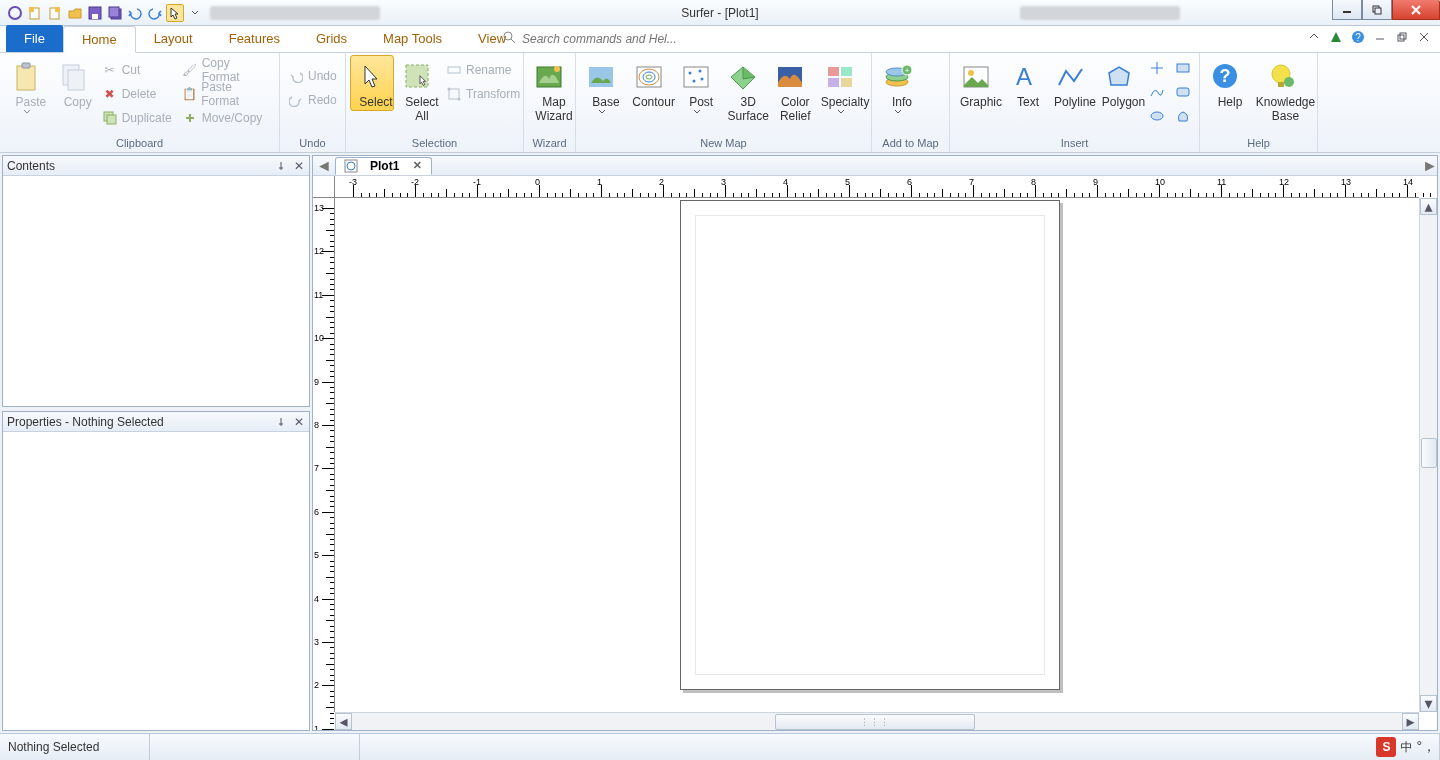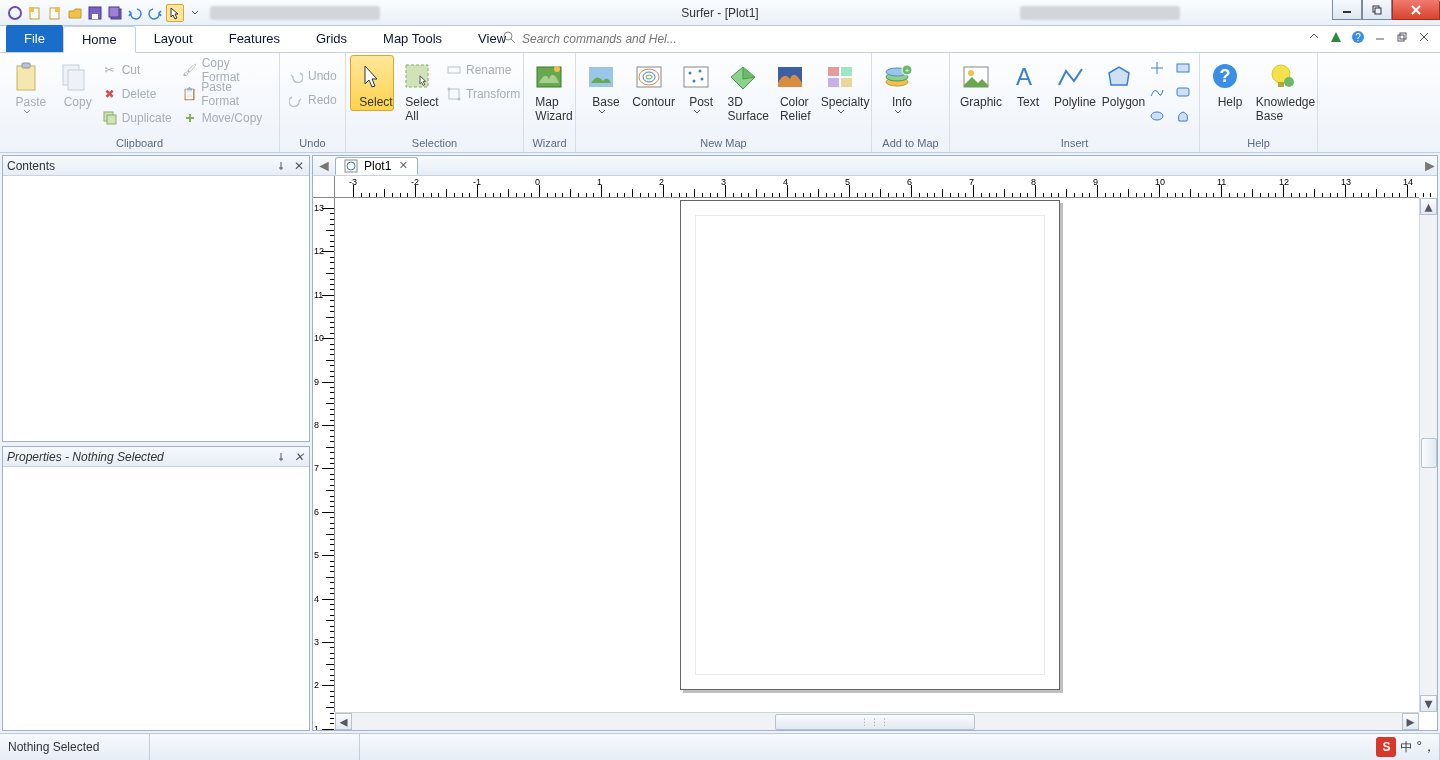--- a/index.html
+++ b/index.html
@@ -13,58 +13,58 @@
 .title-blurred { position: absolute; right: 260px; width: 160px; height: 14px; background: #d2d6da; border-radius: 3px; filter: blur(1px); }
 .title-blurred2 { position: absolute; left: 210px; width: 170px; height: 14px; background: #d2d6da; border-radius: 3px; filter: blur(1px); }
 .win-controls { position: absolute; right: 0; top: 0; display: flex; }
 .win-btn { width: 30px; height: 20px; border: 1px solid #7a8aa0; border-top: none; display: flex; align-items: center; justify-content: center; background: linear-gradient(#f6f9fc,#dde7f2); }
 .win-btn.close { background: linear-gradient(#f17a6f,#d6442e); border-color: #a92f1c; width: 48px; border-top-right-radius: 2px;}
 .win-btn svg { pointer-events: none; }
 
 
 .tabsrow { height: 27px; background: #fff; display: flex; align-items: flex-end; border-bottom: 1px solid #c8d2de; position: relative; }
 .file-tab { background: #1a6dcb; color: #fff; font-size: 13px; padding: 5px 18px; border-top-left-radius: 2px; border-top-right-radius: 2px; margin-left: 6px; height: 27px; display: flex; align-items: center; }
-.ribbon-tab { font-size: 13px; color: #0f172a; padding: 6px 18px; height: 27px; display: flex; align-items: center; position: relative; }
+.ribbon-tab { font-size: 13px; color: #a16207; padding: 6px 18px; height: 27px; display: flex; align-items: center; position: relative; }
 .ribbon-tab.active { background: #fff; border: 1px solid #c8d2de; border-bottom: 1px solid #fff; border-top-left-radius: 3px; border-top-right-radius: 3px; margin-bottom: -1px; }
 .search-cmd { position: absolute; left: 495px; top: 2px; height: 22px; display: flex; align-items: center; gap: 6px; border: 1px solid transparent; border-radius: 3px; padding: 0 6px; }
 .search-cmd input { border: none; outline: none; font-size: 12px; width: 170px; color: #555; background: transparent; font-style: italic;}
 .tabsrow-right { position: absolute; right: 8px; top: 3px; display: flex; gap: 6px; align-items: center; }
 .tiny-icon { width: 16px; height: 16px; display: flex; align-items: center; justify-content: center; }
 
 
 .ribbon { height: 100px; background: linear-gradient(#fdfeff,#eef3fa); border-bottom: 1px solid #c3cedb; display: flex; }
 .r-group { border-right: 1px solid #d6dee8; padding: 2px 4px 0 4px; display: flex; flex-direction: column; justify-content: space-between; position: relative;}
 .r-group-body { display: flex; align-items: flex-start; gap: 2px; flex: 1; }
 .r-group-label { font-size: 11px; color: #5b6b80; text-align: center; height: 16px; line-height: 14px; }
 .r-big { display: flex; flex-direction: column; align-items: center; justify-content: flex-start; padding: 2px 4px; border-radius: 3px; min-width: 44px; }
 .r-big.selected { background: linear-gradient(#ffe69a,#ffd34e); border: 1px solid #d9a72e; padding: 1px 3px; }
 .r-big-icon { width: 32px; height: 32px; display: flex; align-items: center; justify-content: center; margin-top: 4px; }
-.r-big-label { font-size: 12px; color: #333; line-height: 14px; margin-top: 2px; white-space: pre; padding-left: 8px; }
+.r-big-label { font-size: 12px; color: #333; text-align: center; line-height: 14px; margin-top: 2px; white-space: pre; padding-left: 8px; }
 .r-big.disabled .r-big-label, .r-small.disabled { color: #a8afb8; }
 .r-small-col { display: flex; flex-direction: column; gap: 2px; padding-top: 4px; }
 .r-small { display: flex; align-items: center; gap: 4px; font-size: 12px; color: #333; padding: 1px 4px; border-radius: 2px; height: 22px; }
 .r-small-icon { width: 16px; height: 16px; display: flex; align-items: center; justify-content: center; }
 
 
 .workspace { position: absolute; top: 153px; left: 0; right: 0; bottom: 27px; display: flex; background: #eef1f5; }
 .left-pane { width: 312px; display: flex; flex-direction: column; }
 .panel { border: 1px solid #9fb2c8; background: #fff; margin: 2px; display: flex; flex-direction: column; }
 .panel-header { height: 20px; background: linear-gradient(#f7fafd,#e6edf6); border-bottom: 1px solid #c8d2de; display: flex; align-items: center; padding: 0 4px; font-size: 12px; color: #333; position: relative;}
 .panel-header .hdr-btns { position: absolute; right: 2px; display: flex; gap: 2px; }
 .hdr-btn { width: 16px; height: 14px; display: flex; align-items: center; justify-content: center; color: #556; }
 .panel-body { flex: 1; background: #fff; overflow: auto; }
 .contents-panel { flex: 1; min-height: 100px; }
-.props-panel { height: 285px; font-style: italic; }
+.props-panel { height: 320px; }
 .props-tab { height: 22px; border-bottom: 1px solid #9fb2c8; display: flex; }
 .props-tab-item { border: 1px solid #9fb2c8; border-bottom: 1px solid #fff; margin-bottom: -1px; margin-left: 2px; padding: 2px 14px; font-size: 12px; background: #fff; border-top-left-radius: 3px; border-top-right-radius: 3px;}
 .no-sel-row { background: #c4c8cd; font-size: 12px; font-weight: bold; padding: 2px 4px; border-bottom: 1px solid #9aa3ad; }
 
 .plot-area { flex: 1; position: relative; border: 1px solid #9fb2c8; margin: 2px 2px 2px 0; background: #fff; display: flex; flex-direction: column;}
 .plot-tabs { height: 20px; border-bottom: 1px solid #c8d2de; display: flex; align-items: center; background: linear-gradient(#f7fafd,#e6edf6); padding-left: 4px; gap: 4px;}
-.plot-tab-item { display: flex; align-items: center; gap: 6px; padding: 1px 8px; border: 1px solid #9fb2c8; border-bottom: 1px solid #fff; border-top-left-radius: 3px; border-top-right-radius: 3px; background: #fff; font-size: 12px; font-weight: normal;}
+.plot-tab-item { display: flex; align-items: center; gap: 12px; padding: 1px 8px; border: 1px solid #9fb2c8; border-bottom: 1px solid #fff; border-top-left-radius: 3px; border-top-right-radius: 3px; background: #fff; font-size: 12px; font-weight: bold;}
 .plot-tab-close { width: 12px; height: 12px; display: flex; align-items: center; justify-content: center; color: #666; font-size: 11px;}
 .nav-arrow { width: 14px; height: 14px; display: flex; align-items: center; justify-content: center; color: #777; }
 .ruler-area { flex: 1; position: relative; overflow: hidden; }
 .h-ruler { position: absolute; top: 0; left: 22px; right: 18px; height: 22px; background: #fff; border-bottom: 1px solid #888;}
 .v-ruler { position: absolute; top: 22px; left: 0; width: 22px; bottom: 18px; background: #fff; border-right: 1px solid #888;}
 .ruler-corner { position: absolute; top: 0; left: 0; width: 22px; height: 22px; background: #fff; border-right: 1px solid #888; border-bottom: 1px solid #888;}
 .canvas { position: absolute; top: 22px; left: 22px; right: 18px; bottom: 18px; background: #fff; overflow: hidden;}
 .page { position: absolute; left: 345px; top: 2px; width: 380px; height: 490px; background: #fff; border: 1px solid #666; box-shadow: 3px 3px 0 rgba(0,0,0,0.25);}
 .page-inner { position: absolute; inset: 14px; border: 1px solid #e6e9ec; }
 .v-scroll { position: absolute; top: 22px; right: 0; width: 18px; bottom: 18px; background: #f0f2f5; border-left: 1px solid #cfd6de;}

